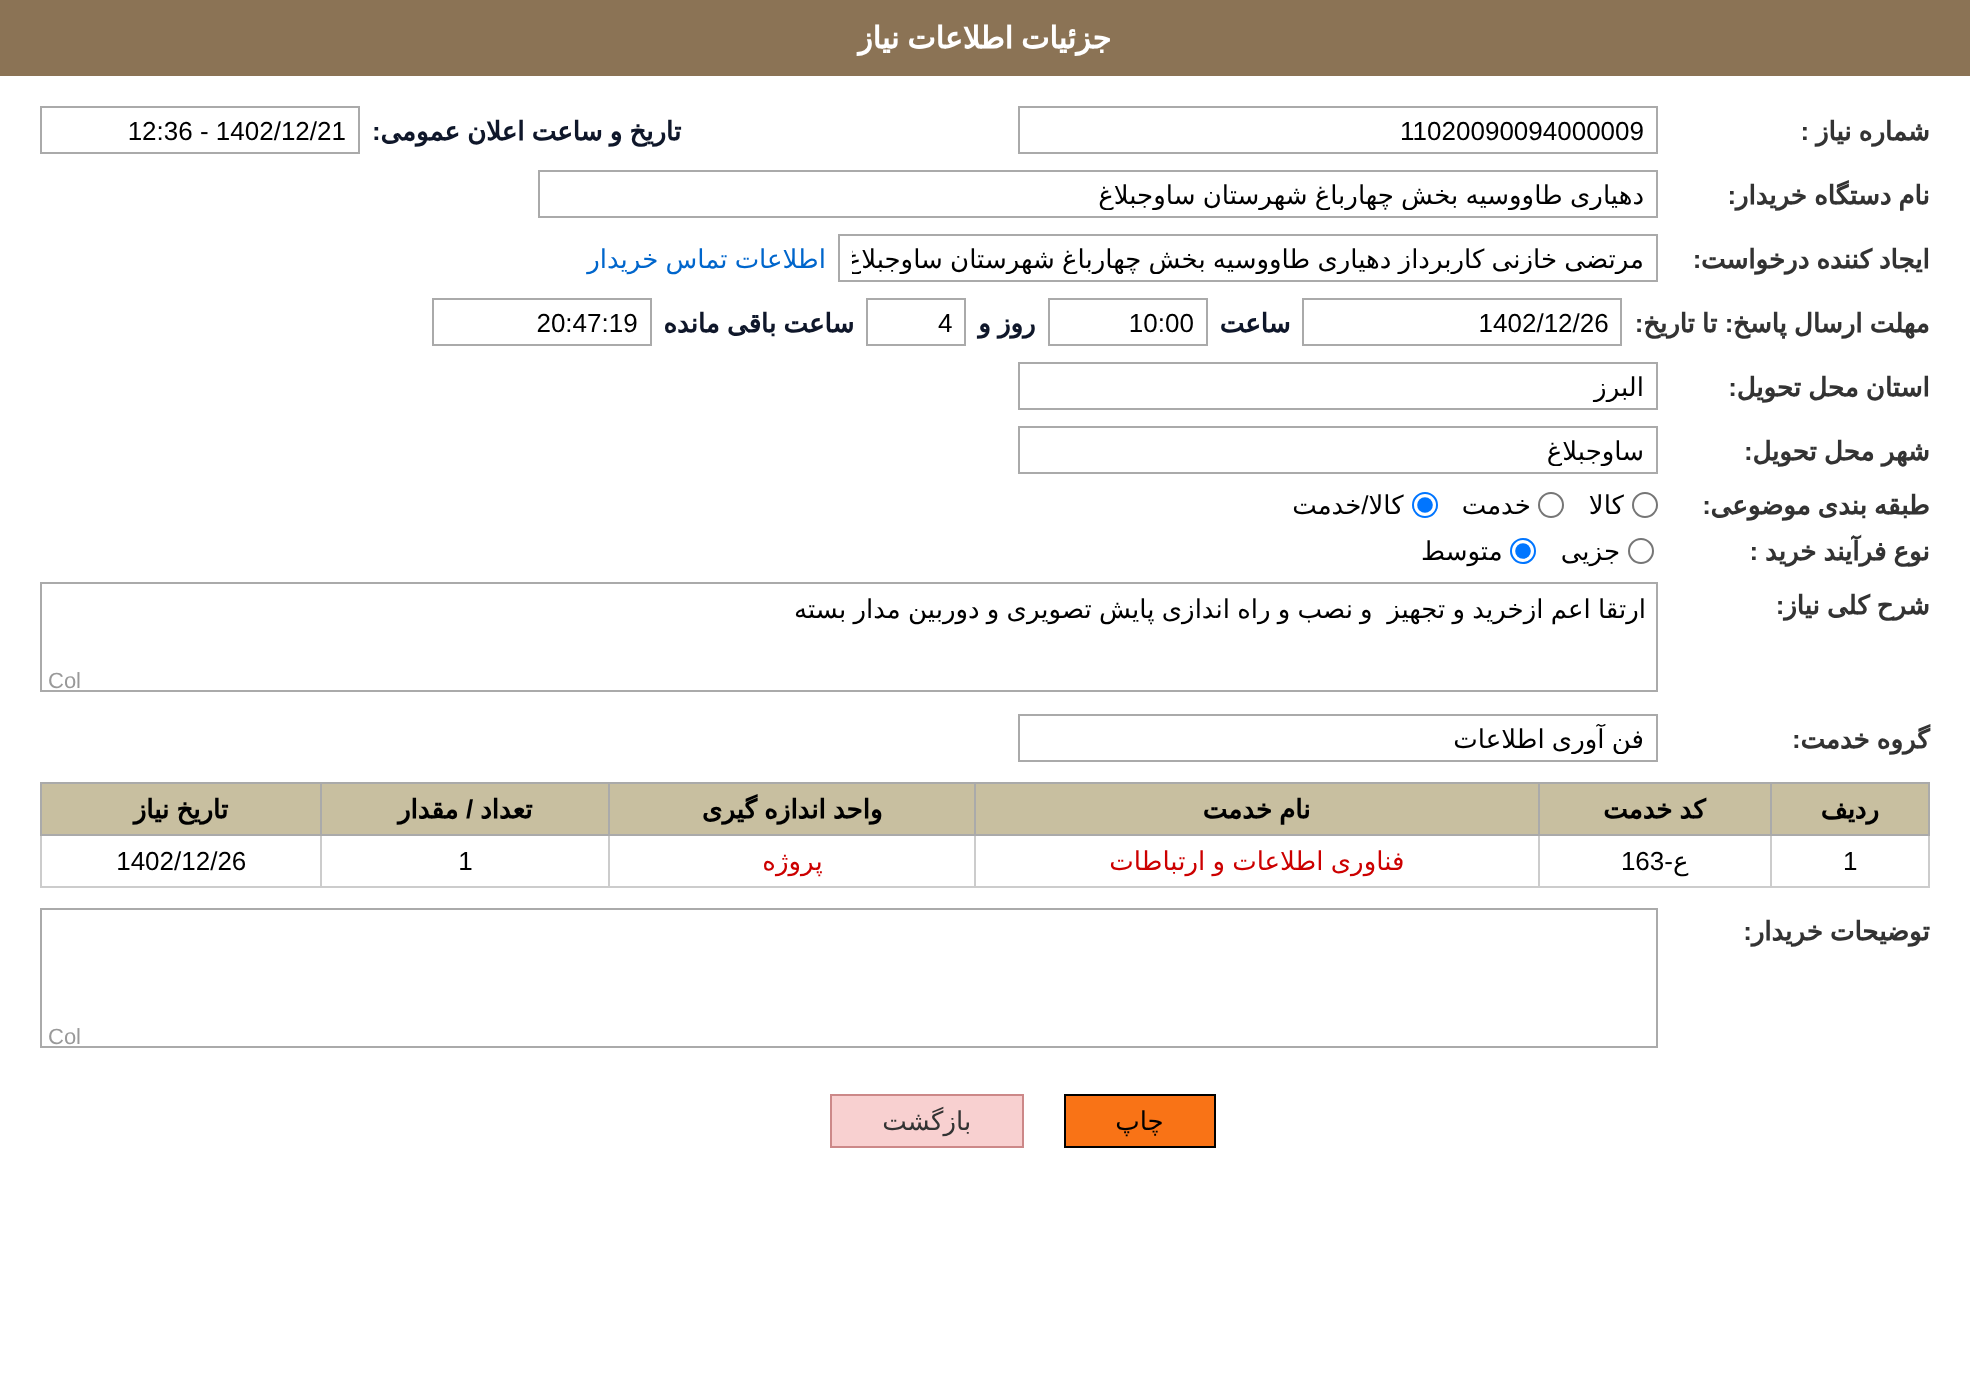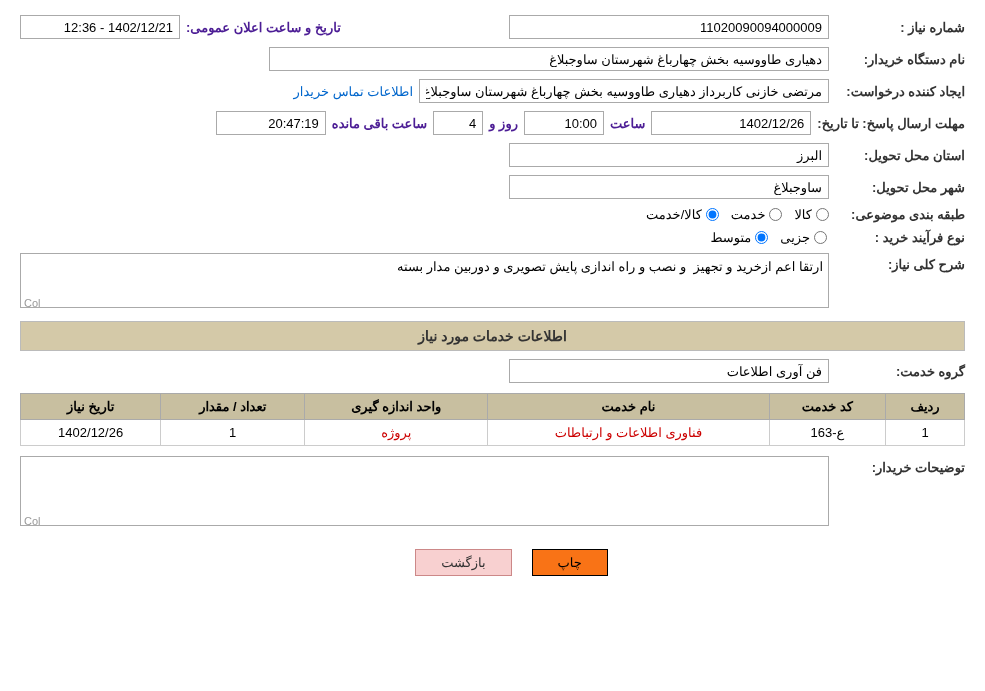--- a/index.html
+++ b/index.html
@@ -34,21 +34,21 @@
       gap: 6px;
     }
     .label {
       color: #333;
       font-weight: bold;
       white-space: nowrap;
       min-width: 130px;
       text-align: right;
     }
     .label-sm {
-      color: #4c1d95;
+      color: #0f172a;
       font-weight: bold;
       white-space: nowrap;
       text-align: right;
     }
     .input-box {
       border: 1px solid #aaa;
       background: #fff;
       padding: 3px 6px;
       height: 24px;
       font-family: Tahoma, Arial, sans-serif;
@@ -205,20 +205,21 @@
       left: 4px;
       font-size: 11px;
       color: #999;
     }
   </style>
 </head>
 <body>
 
 <div class="page-wrapper">
 
+  <div class="header-bar">جزئیات اطلاعات نیاز</div>
 
   <div class="main-content">
 
     <div class="info-row">
       <span class="label">شماره نیاز :</span>
       <input class="input-box input-wide" type="text" readonly="" value="11020090094000009" style="">
       <span style="flex:1"></span>
       <span class="label-sm">تاریخ و ساعت اعلان عمومی:</span>
       <input class="input-box input-date" type="text" readonly="" value="1402/12/21 - 12:36" style="">
     </div>
@@ -288,21 +289,20 @@
     </div>
 
     <div class="description-row">
       <span class="desc-label">شرح کلی نیاز:</span>
       <div class="textarea-wrapper" style="flex:1; position:relative;">
         <textarea class="textarea-box" style="">ارتقا اعم ازخرید و تجهیز  و نصب و راه اندازی پایش تصویری و دوربین مدار بسته</textarea>
         <span class="col-badge">Col</span>
       </div>
     </div>
 
-    <div class="section-title">اطلاعات خدمات مورد نیاز</div>
 
     <div class="service-info-row">
       <span class="label">گروه خدمت:</span>
       <input class="input-box" style="width: 320px;" type="text" readonly="" value="فن آوری اطلاعات">
     </div>
 
     <div class="table-section">
       <table class="data-table">
         <thead>
           <tr>

